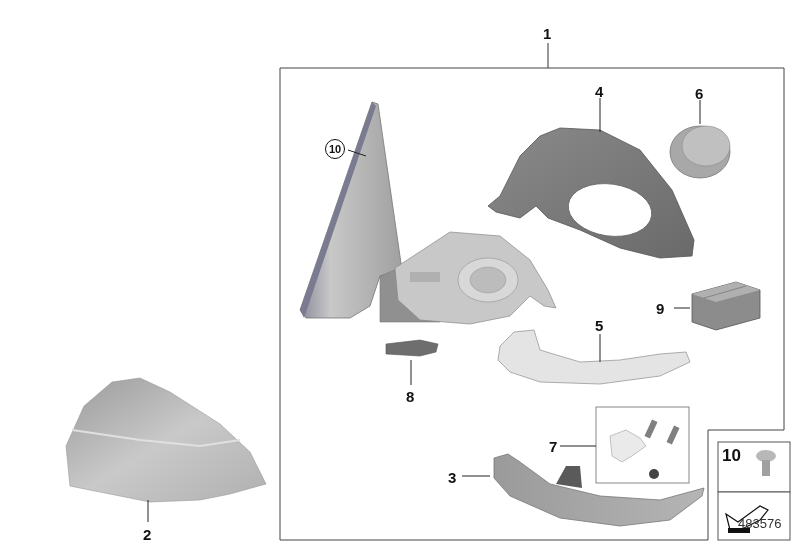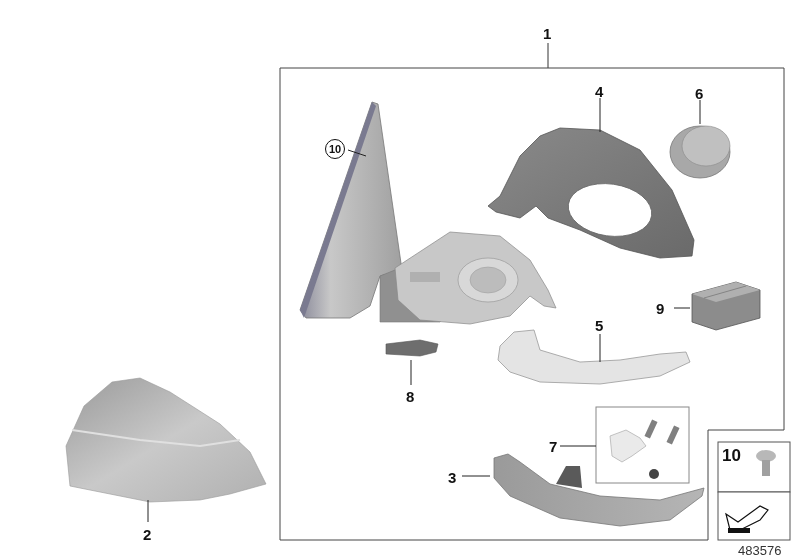--- a/index.html
+++ b/index.html
@@ -127,14 +127,14 @@
   <div class="callout" style="left:695px; top:86px;">6</div>
   <div class="callout" style="left:549px; top:439px;">7</div>
   <div class="callout" style="left:406px; top:389px;">8</div>
   <div class="callout" style="left:656px; top:301px;">9</div>
   <div class="circled" style="left:325px; top:139px;">10</div>
 
   
   <div class="legend-num" style="left:722px; top:446px;">10</div>
 
   
-  <div class="ref-number" style="left:738px; top:543px;">483576</div>
+  <div class="ref-number" style="left:738px; top:516px;">483576</div>
 </div>
 
 </body></html>

